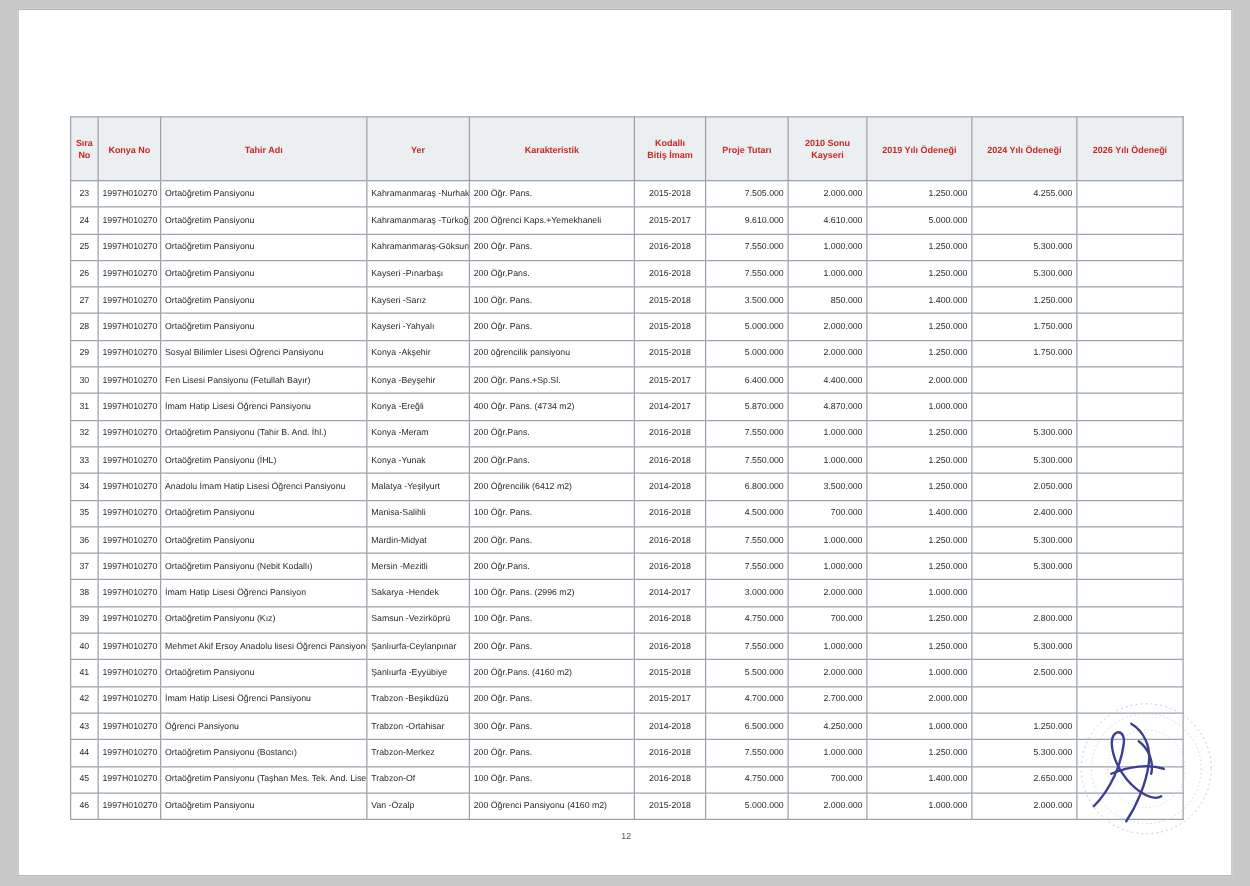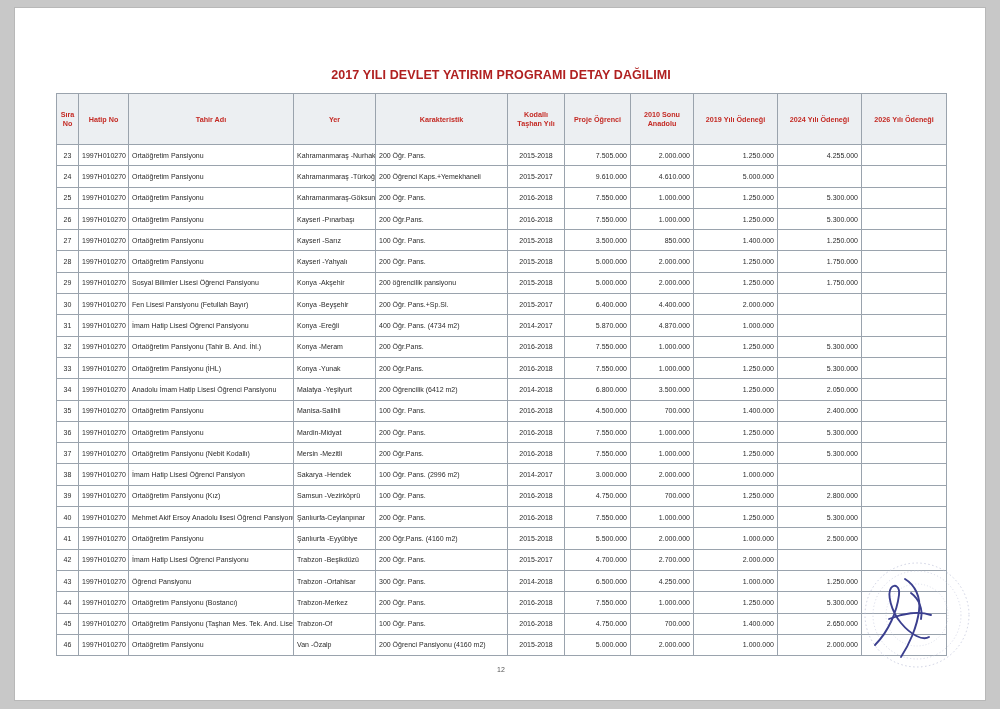--- a/index.html
+++ b/index.html
@@ -108,21 +108,20 @@
     width: 135px;
     height: 125px;
     pointer-events: none;
   }
 </style>
 </head>
 <body>
 
 <div class="page">
 
-  <div class="doc-title">2017 YILI DEVLET YATIRIM PROGRAMI DETAY DAĞILIMI</div>
 
   <div class="table-wrap">
     <table class="grid">
       <colgroup>
         <col class="w-sira">
           <col class="w-pno">
           <col class="w-ad">
           <col class="w-yer">
         <col class="w-kar">
           <col class="w-yil">
@@ -131,32 +130,32 @@
         <col class="w-o2017">
           <col class="w-o2018">
           <col class="w-o2019">
       </colgroup>
       <thead>
         <tr>
           <th>
             <div>Sıra</div>
             <div>No</div>
           </th>
-          <th>Hatip No</th>
+          <th>Konya No</th>
           <th>Tahir Adı</th>
           <th>Yer</th>
           <th>Karakteristik</th>
           <th>
             <div>Kodallı</div>
-            <div>Taşhan Yılı</div>
+            <div>Bitiş İmam</div>
           </th>
-          <th>Proje Öğrenci</th>
+          <th>Proje Tutarı</th>
           <th>
             <div>2010 Sonu</div>
-            <div>Anadolu</div>
+            <div>Kayseri</div>
           </th>
           <th>2019 Yılı Ödeneği</th>
           <th>2024 Yılı Ödeneği</th>
           <th>2026 Yılı Ödeneği</th>
         </tr>
       </thead>
       <tbody id="table-body">
           <tr>
             <td class="c-sira">23</td>
             <td class="c-pno">1997H010270</td>

